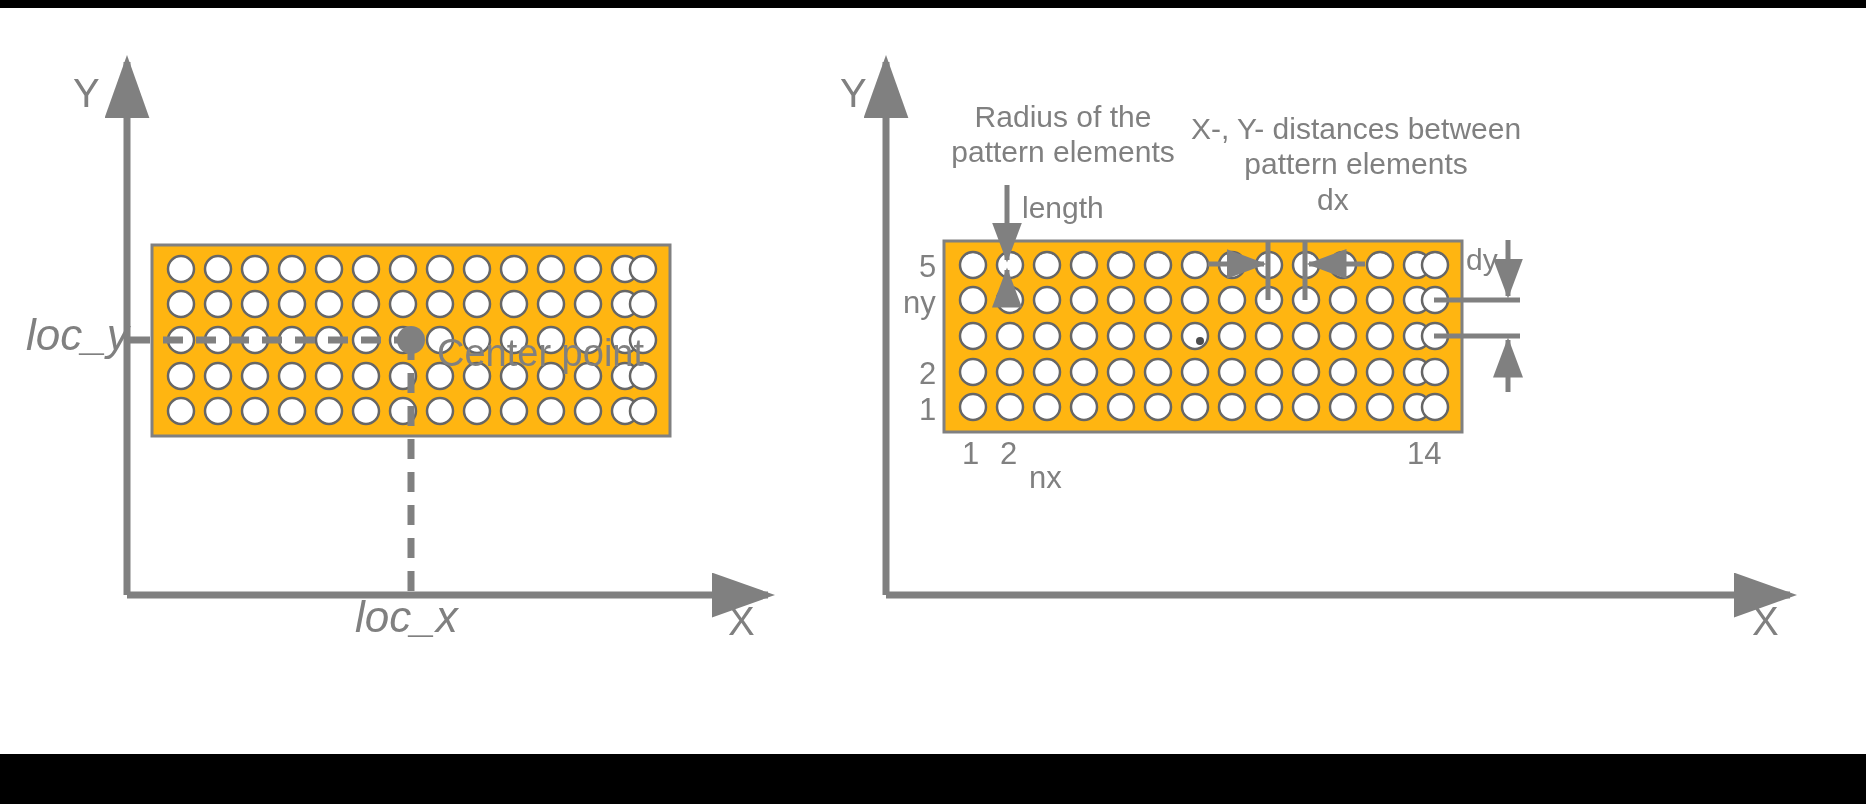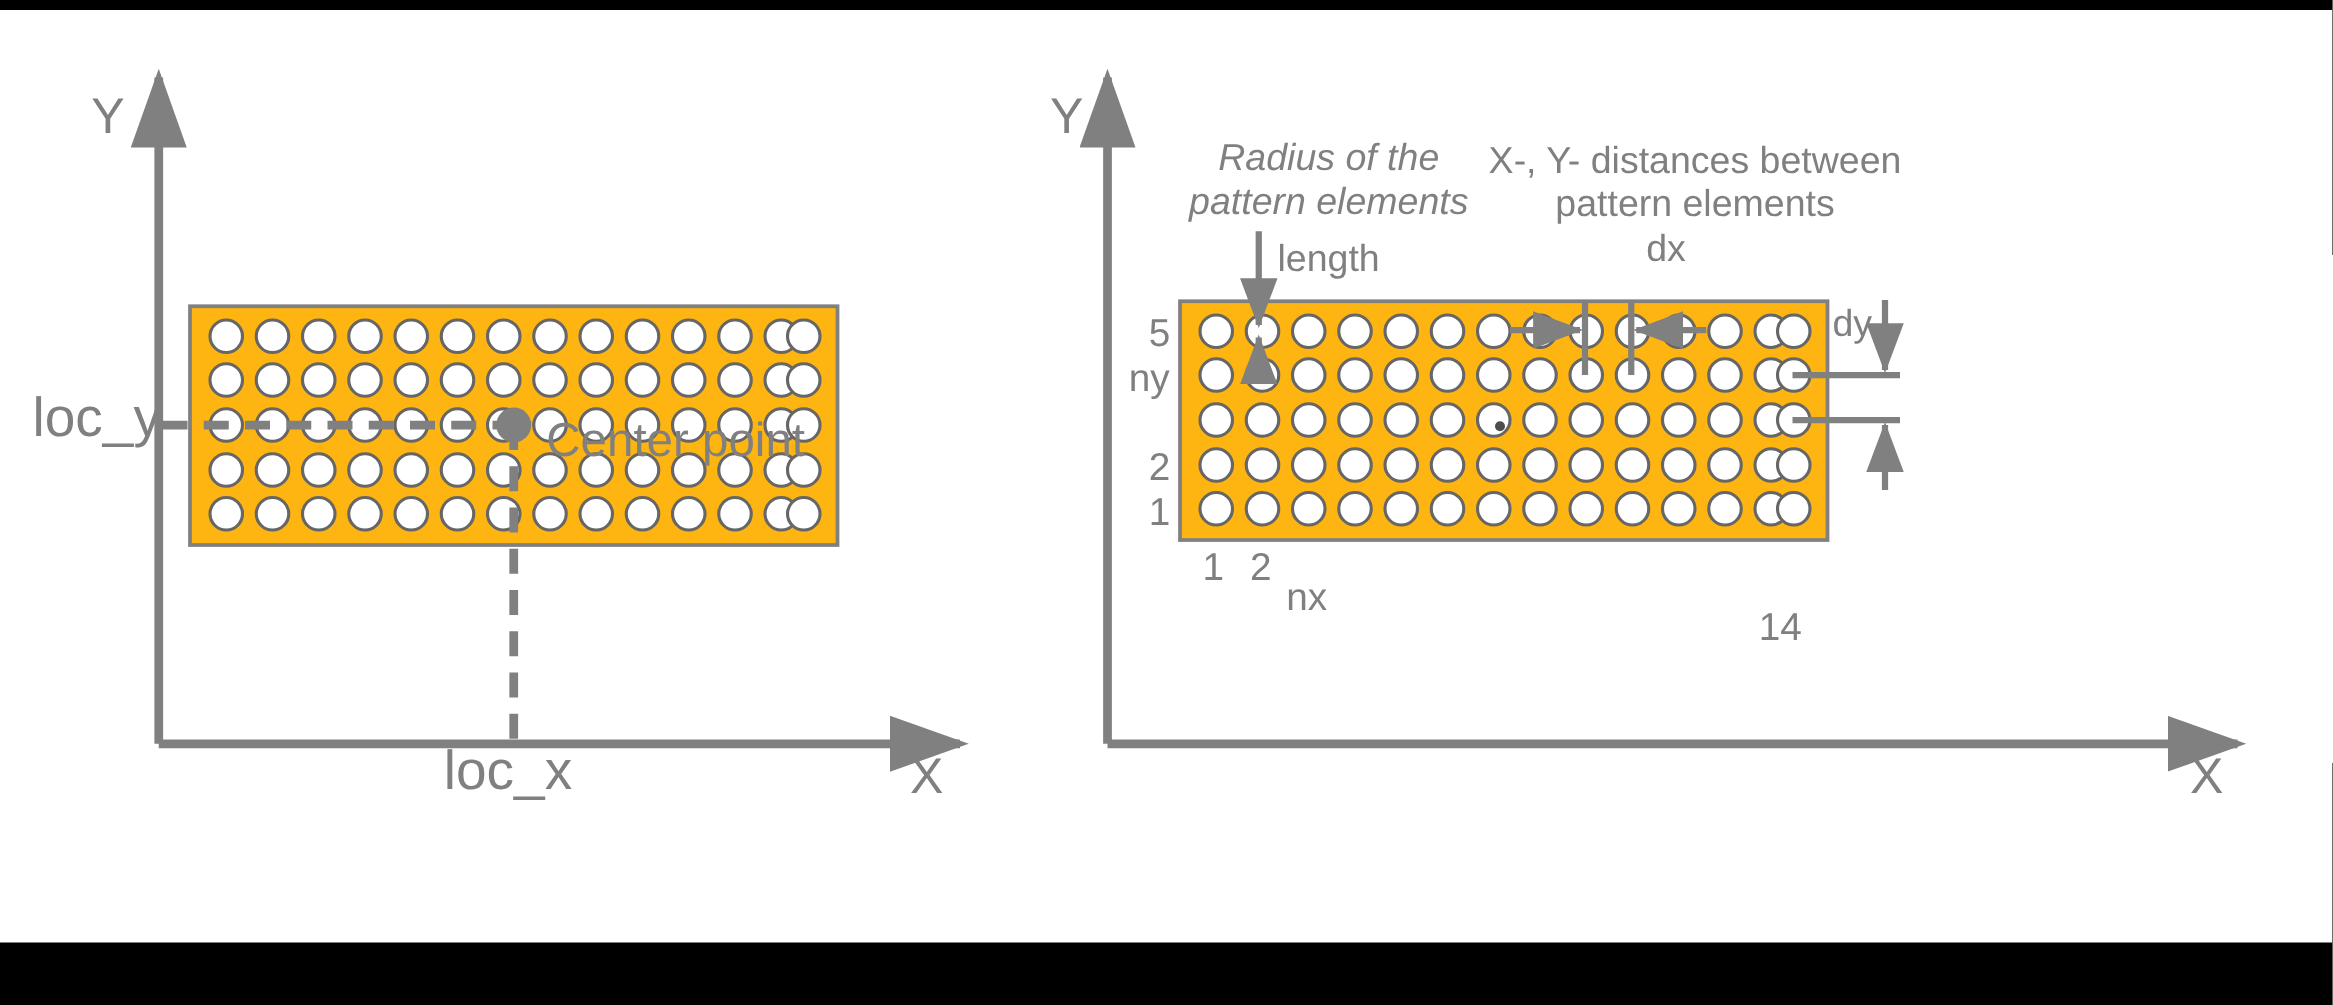--- a/index.html
+++ b/index.html
@@ -19,21 +19,21 @@
 
   .lbl{
     position:absolute;
     color:#808080;
     white-space:pre;
     line-height:1.15;
     user-select:none;
   }
   .lbl.axis{font-size:40px;}
   .lbl.title{font-size:42px;}
-  .lbl.loc{font-size:44px;}
+  .lbl.loc{font-size:44px;font-style:italic;}
   .lbl.center{font-size:38px;}
   .lbl.note{font-size:30px;text-align:center;}
   .lbl.small{font-size:30px;}
   .lbl.tick{font-size:31px;}
 </style>
 </head>
 <body>
 
 <div id="stage">
 
@@ -249,34 +249,34 @@
 
 
   <div class="lbl loc" style="left:26px;top:310px;">loc_y</div>
   <div class="lbl loc" style="left:355px;top:592px;">loc_x</div>
 
   <div class="lbl center" style="left:437px;top:332px;">Center point</div>
 
   <div class="lbl axis" style="left:840px;top:70px;">Y</div>
   <div class="lbl axis" style="left:1752px;top:598px;">X</div>
 
-  <div class="lbl note" style="left:918px;top:110px;width:290px;font-style:italic;">Radius of the
+  <div class="lbl note" style="left:918px;top:100px;width:290px;">Radius of the
 pattern elements</div>
 
   <div class="lbl small" style="left:1022px;top:191px;">length</div>
 
   <div class="lbl note" style="left:1180px;top:112px;width:352px;">X-, Y- distances between
 pattern elements</div>
 
   <div class="lbl small" style="left:1317px;top:183px;">dx</div>
   <div class="lbl small" style="left:1466px;top:243px;">dy</div>
 
   <div class="lbl tick" style="left:919px;top:249px;">5</div>
   <div class="lbl tick" style="left:903px;top:285px;">ny</div>
   <div class="lbl tick" style="left:919px;top:356px;">2</div>
   <div class="lbl tick" style="left:919px;top:392px;">1</div>
 
   <div class="lbl tick" style="left:962px;top:436px;">1</div>
   <div class="lbl tick" style="left:1000px;top:436px;">2</div>
   <div class="lbl tick" style="left:1029px;top:436px;margin-top:24px;">nx</div>
-  <div class="lbl tick" style="left:1407px;top:436px;margin-top:48px;">14</div>
+  <div class="lbl tick" style="left:1407px;top:436px;">14</div>
 
 </div>
 
 </body></html>

